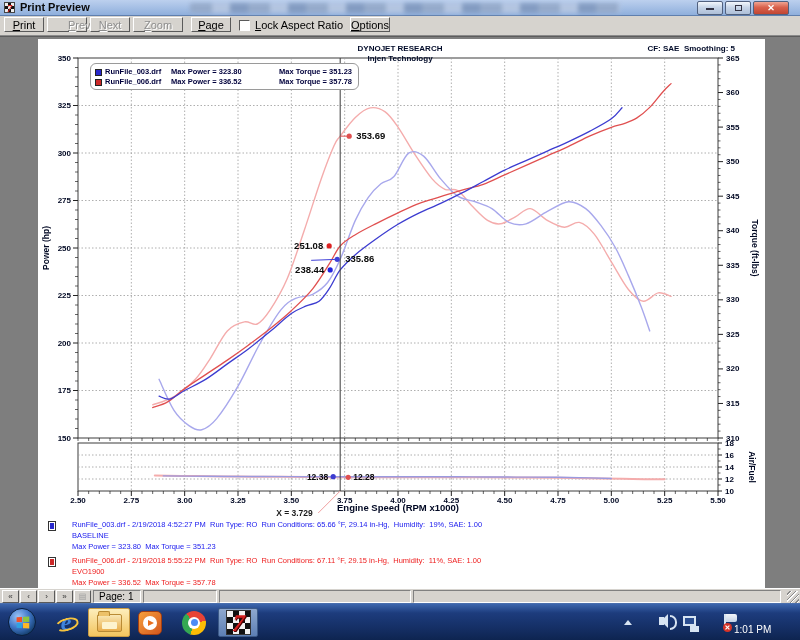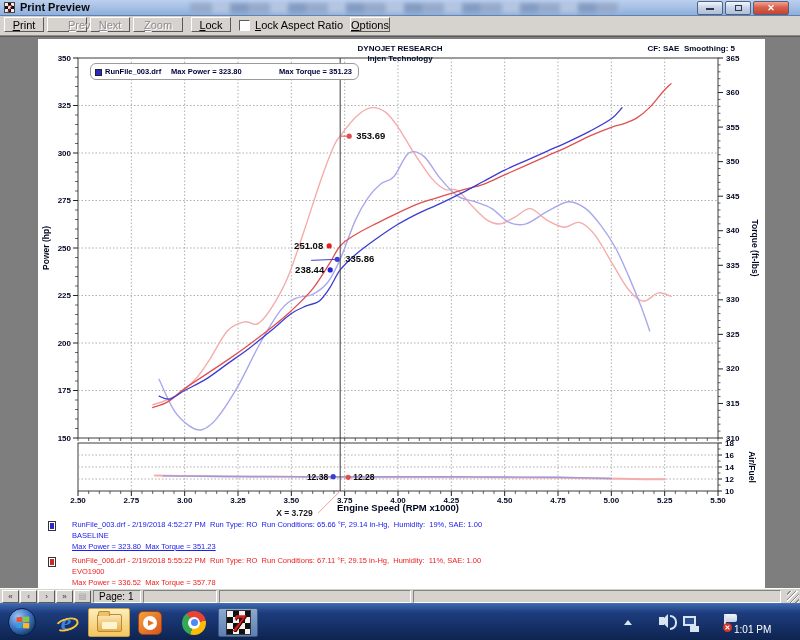--- a/index.html
+++ b/index.html
@@ -136,21 +136,21 @@
     <button class="tbtn disabled" style="left:47px;width:40px;padding-left:20px;">
         <span class="lbl">Prev</span>
       </button>
     <button class="tbtn disabled" style="left:90px;width:40px;">
         <span class="lbl">Next</span>
       </button>
     <button class="tbtn disabled" style="left:133px;width:50px;">
         <span class="lbl">Zoom Out</span>
       </button>
     <button class="tbtn" style="left:191px;width:40px;">
-        <span class="lbl">Lock</span>
+        <span class="lbl">Page</span>
       </button>
     <span class="checkbox" style="left:239px;"></span>
     <span class="cblabel" style="left:255px;">Lock Aspect Ratio</span>
     <button class="tbtn" style="left:334px;width:40px;margin-left:16px;">
         <span class="lbl">Options</span>
       </button>
   </div>
 
   <div class="preview">
     <div class="page">
@@ -501,28 +501,34 @@
       <div class="hdr-sub">Injen Technology</div>
       <div class="hdr-cf">CF: SAE  Smoothing: 5</div>
 
       <div class="legend">
         <div class="legend-row">
           <span class="legend-swatch" style="background:#2828cc;"></span>
           <span class="legend-file">RunFile_003.drf</span>
           <span class="legend-power">Max Power = 323.80</span>
           <span>Max Torque = 351.23</span>
         </div>
+        <div class="legend-row">
+          <span class="legend-swatch" style="background:#cc2828;"></span>
+          <span class="legend-file">RunFile_006.drf</span>
+          <span class="legend-power">Max Power = 336.52</span>
+          <span>Max Torque = 357.78</span>
+        </div>
       </div>
 
       <div class="footer">
         <div class="run-block" style="top:4px;">
           <span class="run-swatch" style="background:#2828cc;"></span>
           <span class="run-line" style="top:0;color:#2020ee;">RunFile_003.drf - 2/19/2018 4:52:27 PM  Run Type: RO  Run Conditions: 65.66 °F, 29.14 in-Hg,  Humidity:  19%, SAE: 1.00</span>
           <span class="run-line" style="top:11px;color:#2020ee;">BASELINE</span>
-          <span class="run-line" style="top:22px;color:#2020ee;text-decoration:underline;">Max Power = 323.80  Max Torque = 351.23</span>
+          <span class="run-line" style="top:22px;color:#2020ee;">Max Power = 323.80  Max Torque = 351.23</span>
         </div>
         <div class="run-block" style="top:40px;">
           <span class="run-swatch" style="background:#cc2828;"></span>
           <span class="run-line" style="top:0;color:#ee2020;">RunFile_006.drf - 2/19/2018 5:55:22 PM  Run Type: RO  Run Conditions: 67.11 °F, 29.15 in-Hg,  Humidity:  11%, SAE: 1.00</span>
           <span class="run-line" style="top:11px;color:#ee2020;">EVO1900</span>
           <span class="run-line" style="top:22px;color:#ee2020;">Max Power = 336.52  Max Torque = 357.78</span>
         </div>
       </div>
     </div>
   </div>

